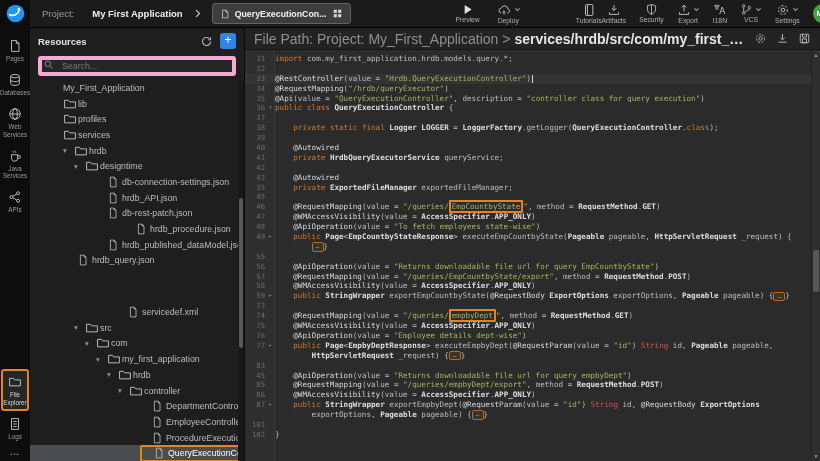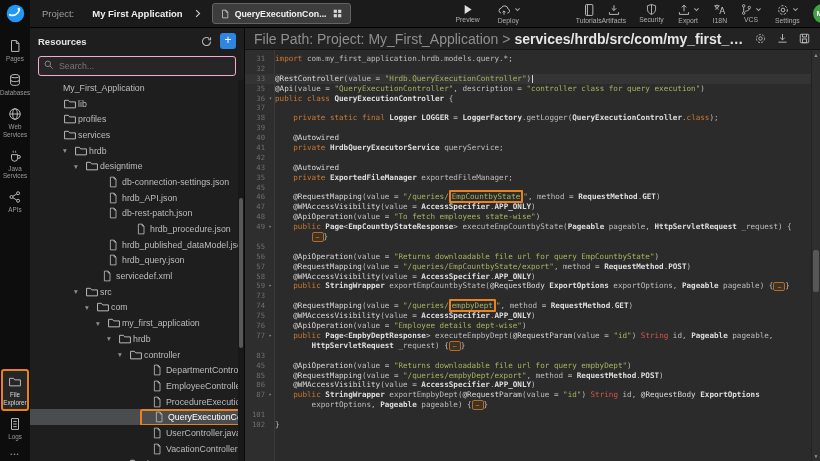--- a/index.html
+++ b/index.html
@@ -34,21 +34,21 @@
   .rail-dots{color:#8a8a8a;font-size:6px;letter-spacing:1px;margin:6px 0 4px;cursor:pointer}
   
   .resources{position:absolute;top:28px;left:30px;width:215px;bottom:0;background:#1e1e1e;
              border-right:1px solid #090909;box-sizing:border-box;overflow:hidden;z-index:7}
   .res-head{height:26px;display:flex;align-items:center;padding:0 8px}
   .res-title{font-size:9.5px;font-weight:bold;color:#e2e2e2}
   .res-actions{margin-left:auto;display:flex;align-items:center;gap:7px}
   .btn-plus{width:16px;height:16px;background:#2f86e0;border-radius:3px;color:#fff;font-size:12px;
             line-height:14px;text-align:center;cursor:pointer}
   .searchwrap{position:relative;margin:1px 8px 5px}
-  .searchwrap input{width:100%;box-sizing:border-box;height:20px;background:#262626;border:1px solid #f9a8d4;
+  .searchwrap input{width:100%;box-sizing:border-box;height:20px;background:#262626;border:4px solid #f9a8d4;
             border-radius:3px;color:#ddd;font-size:8.8px;padding:0 6px 0 20px;outline:none;font-family:"Liberation Sans",sans-serif}
   .searchwrap input::placeholder{color:#777}
   .searchwrap .sic{position:absolute;left:5px;top:4px}
   .tree{position:absolute;top:52px;left:0;right:6px;bottom:0;overflow:hidden}
   .trow{height:15.7px;display:flex;align-items:center;font-size:8.8px;color:#bdbdbd;
         white-space:nowrap;overflow:hidden;cursor:pointer}
   .trow .caret{width:11px;flex-shrink:0;font-size:7.5px;color:#8f8f8f;text-align:left}
   .trow .ticon{width:15px;flex-shrink:0;display:flex;align-items:center}
   .trow.selected{background:#4a4c4e;color:#fff}
   .selbox{display:flex;align-items:center;border:2px solid #e8821e;border-radius:2px;padding:0 3px 0 0;height:13px}
@@ -436,31 +436,31 @@
       <div class="trow" style="padding-left: 66px;">
         <span class="caret"></span>
         <span class="ticon">
           <svg width="12" height="12" viewBox="0 0 16 16" fill="none" stroke="#bdbdbd" stroke-width="1.1">
             <path d="M4.5 1.5h5L12 4v10.5H4.5z"></path>
             <path d="M9.5 1.5V4H12"></path>
           </svg>
         </span>
         <span>hrdb_published_dataModel.json</span>
       </div>
-      <div class="trow" style="padding-left: 66px;">
+      <div class="trow" style="padding-left: 36px;">
         <span class="caret"></span>
         <span class="ticon">
           <svg width="12" height="12" viewBox="0 0 16 16" fill="none" stroke="#bdbdbd" stroke-width="1.1">
             <path d="M4.5 1.5h5L12 4v10.5H4.5z"></path>
             <path d="M9.5 1.5V4H12"></path>
           </svg>
         </span>
         <span>hrdb_query.json</span>
       </div>
-      <div class="trow" style="padding-left: 60px;">
+      <div class="trow" style="padding-left: 86px; margin-top: 36px;">
         <span class="caret"></span>
         <span class="ticon">
           <svg width="12" height="12" viewBox="0 0 16 16" fill="none" stroke="#bdbdbd" stroke-width="1.1">
             <path d="M4.5 1.5h5L12 4v10.5H4.5z"></path>
             <path d="M9.5 1.5V4H12"></path>
           </svg>
         </span>
         <span>servicedef.xml</span>
       </div>
       <div class="trow" style="padding-left: 44px;">
@@ -623,20 +623,25 @@
         <span class="gnum">32</span>
         <span class="gmark"></span>
         <span class="ctext"></span>
       </div>
       <div class="crow active">
         <span class="gnum">33</span>
         <span class="gmark"></span>
         <span class="ctext"><span class="t-ann">@RestController</span>(value = <span class="t-str">"Hrdb.QueryExecutionController"</span>)<span class="cursorbar"></span></span>
       </div>
       <div class="crow">
+        <span class="gnum">34</span>
+        <span class="gmark"></span>
+        <span class="ctext"><span class="t-ann">@RequestMapping</span>(<span class="t-str">"/hrdb/queryExecutor"</span>)</span>
+      </div>
+      <div class="crow">
         <span class="gnum">35</span>
         <span class="gmark"></span>
         <span class="ctext"><span class="t-ann">@Api</span>(value = <span class="t-str">"QueryExecutionController"</span>, description = <span class="t-str">"controller class for query execution"</span>)</span>
       </div>
       <div class="crow">
         <span class="gnum">36</span>
         <span class="gmark">▾</span>
         <span class="ctext"><span class="t-kw">public</span> <span class="t-kw">class</span> <span class="t-type">QueryExecutionController</span> {</span>
       </div>
       <div class="crow">

